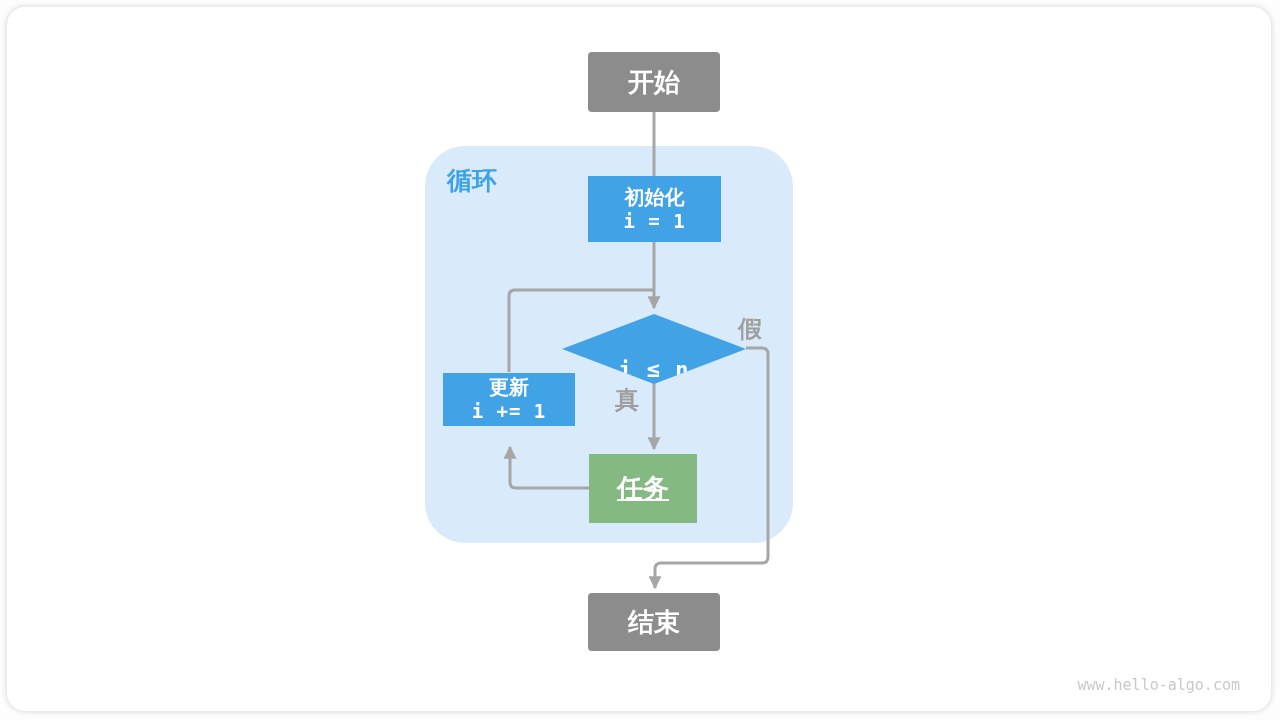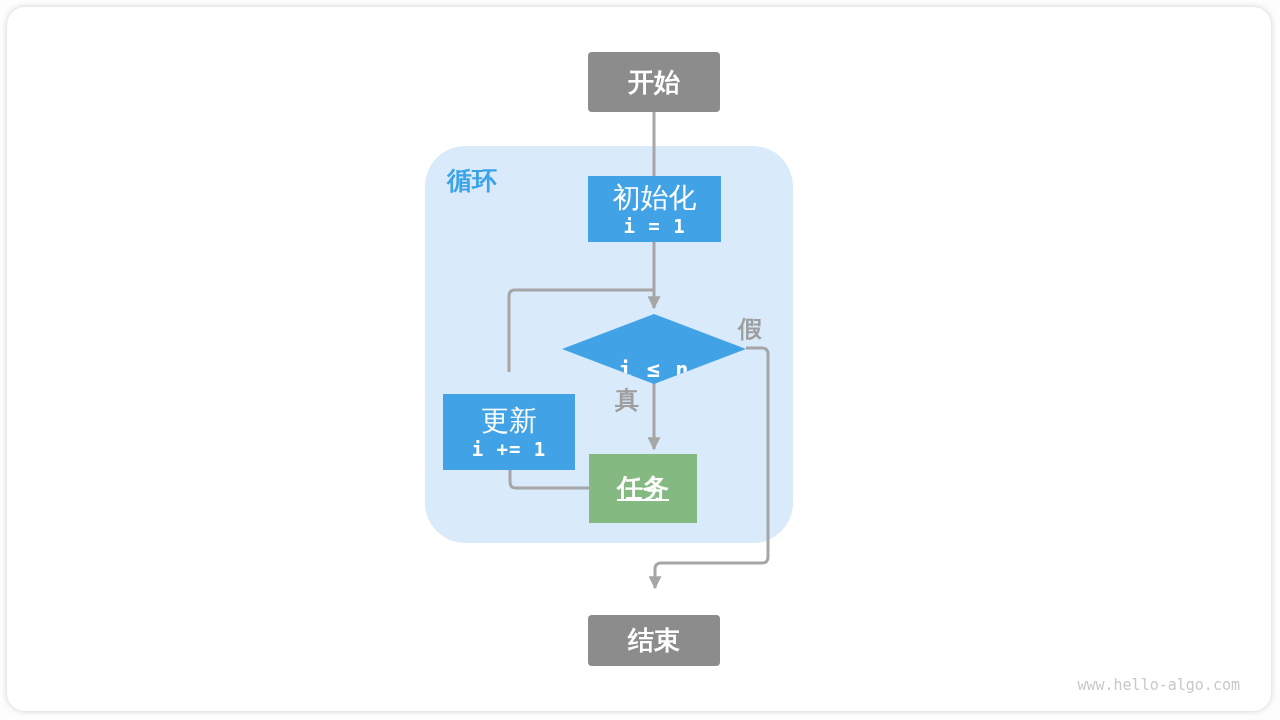--- a/index.html
+++ b/index.html
@@ -36,21 +36,21 @@
   }
   .terminal { background:var(--node-gray); border-radius:4px; }
   .proc-blue { background:var(--node-blue); }
   .proc-green { background:var(--node-green); }
   .diamond {
     background:var(--node-blue);
     clip-path:polygon(50% 0, 100% 50%, 50% 100%, 0 50%);
   }
 
   .title    { font-size:26px; font-weight:600; }
-  .title-sm { font-size:28px; font-weight:400; }
+  .title-sm { font-size:20px; font-weight:700; }
   .code {
     font-family:"DejaVu Sans Mono","Liberation Mono",monospace;
     font-weight:bold; font-size:19px; letter-spacing:1px;
   }
   .diamond .code { font-size:22px;margin-top:41px; }
 
   .edge-label {
     position:absolute; font-size:24px; font-weight:bold;
     color:var(--label-gray);
   }
@@ -95,30 +95,30 @@
 
   <div class="node proc-blue" style="left:588px; top:176px; width:133px; height:66px;">
     <span class="title-sm">初始化</span>
     <span class="code">i = 1</span>
   </div>
 
   <div class="node diamond" style="left:562px; top:314px; width:184px; height:70px;">
     <span class="code">i ≤ n</span>
   </div>
 
-  <div class="node proc-blue" style="left:443px; top:394px; width:132px; height:76px;">
+  <div class="node proc-blue" style="left:443px; top:373px; width:132px; height:53px;">
     <span class="title-sm">更新</span>
     <span class="code">i += 1</span>
   </div>
 
   <div class="node proc-green" style="left:589px; top:454px; width:108px; height:69px;text-decoration:underline;">
     <span class="title">任务</span>
   </div>
 
-  <div class="node terminal" style="left:588px; top:615px; width:132px; height:51px;">
+  <div class="node terminal" style="left:588px; top:593px; width:132px; height:58px;">
     <span class="title">结束</span>
   </div>
 
   <div class="edge-label" style="left:615px; top:384px;">真</div>
   <div class="edge-label" style="left:738px; top:313px;">假</div>
 
   <div class="watermark">www.hello-algo.com</div>
 
 </div>
 

